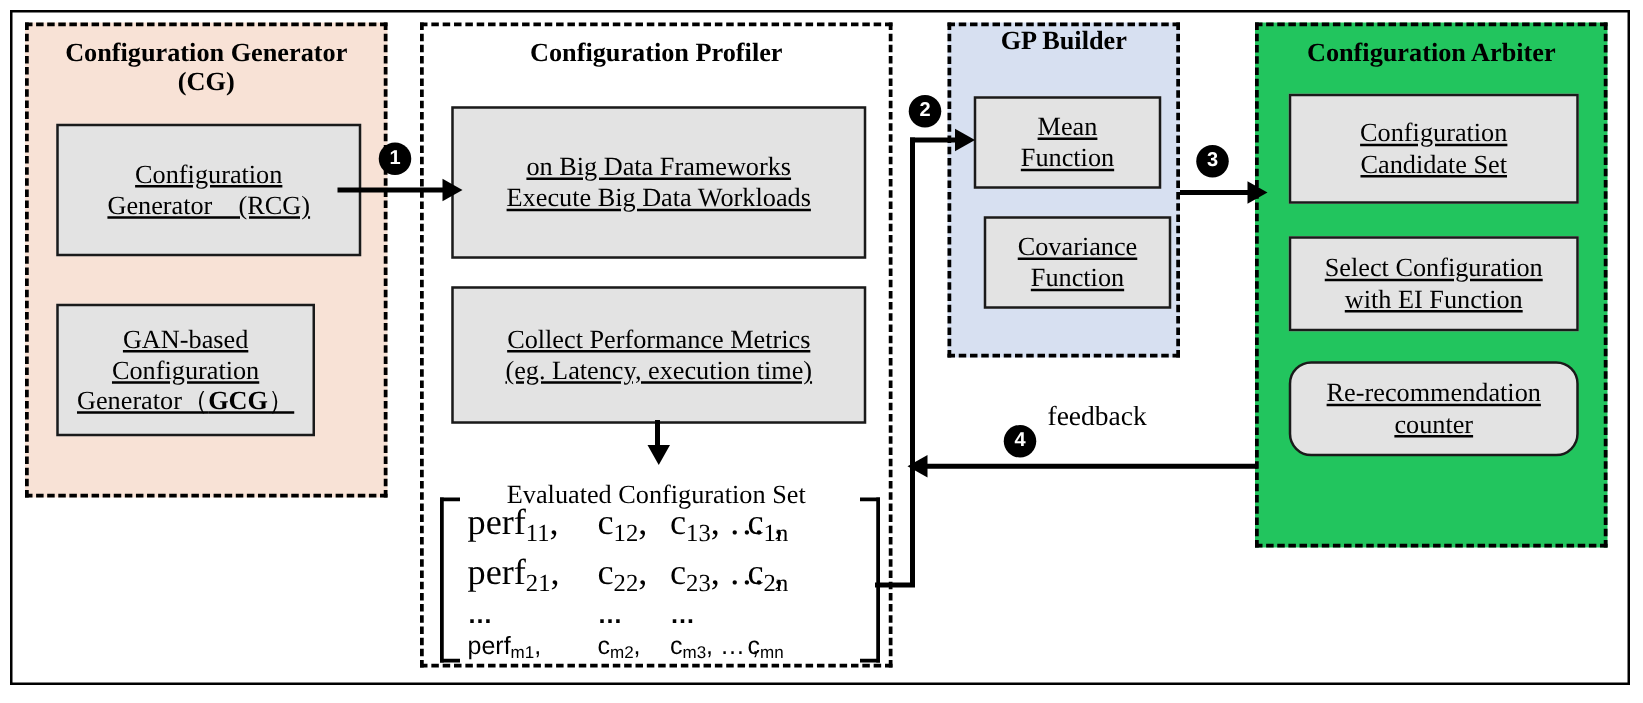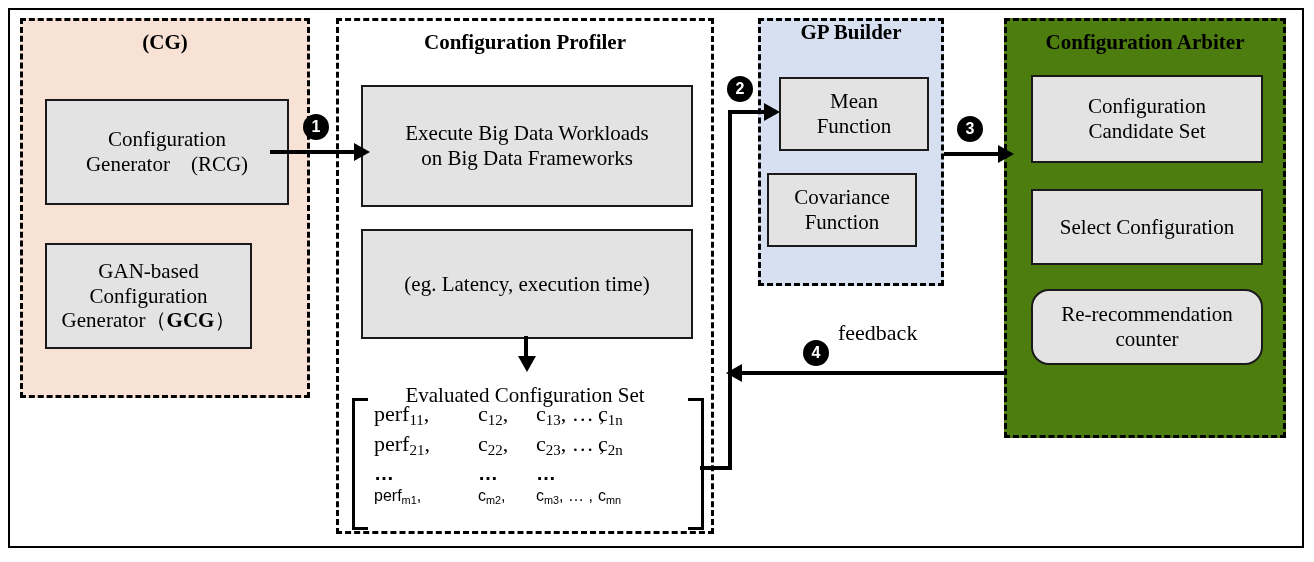--- a/index.html
+++ b/index.html
@@ -11,26 +11,26 @@
   
   .panel{position:absolute;box-sizing:border-box;border:3px dashed #000;}
   .panel .ptitle{
     position:absolute;left:0;right:0;text-align:center;
     font-weight:bold;font-size:21px;color:#000;line-height:1.08;
   }
 
   #panel-cg{left:20px;top:18px;width:290px;height:380px;background:#f8e2d6;}
   #panel-cp{left:336px;top:18px;width:378px;height:516px;background:#ffffff;}
   #panel-gp{left:758px;top:18px;width:186px;height:268px;background:#d7e0f1;}
-  #panel-ca{left:1004px;top:18px;width:282px;height:420px;background:#4d7c0f;}
+  #panel-ca{left:1004px;top:18px;width:282px;height:420px;background:#22c55e;}
 
   
   .gbox{position:absolute;box-sizing:border-box;background:#e3e3e3;border:2.5px solid #1a1a1a;
         display:flex;align-items:center;justify-content:center;text-align:center;
-        font-size:21px;line-height:1.18;color:#000;padding:2px 6px;}
+        font-size:21px;line-height:1.18;color:#000;padding:2px 6px;text-decoration:underline;}
   .gbox span{display:block;}
 
   
   .plain{position:absolute;font-size:21px;color:#000;text-align:center;}
 
   
   .hline{position:absolute;background:#000;height:4px;}
   .vline{position:absolute;background:#000;width:4px;}
   .arrow-r{position:absolute;width:0;height:0;border-top:9px solid transparent;border-bottom:9px solid transparent;border-left:16px solid #000;}
   .arrow-l{position:absolute;width:0;height:0;border-top:9px solid transparent;border-bottom:9px solid transparent;border-right:16px solid #000;}
@@ -42,37 +42,38 @@
          display:flex;align-items:center;justify-content:center;line-height:1;}
 
   .fbk-label{position:absolute;font-size:22px;color:#000;}
 
   
   #matrix{position:absolute;left:352px;top:398px;width:352px;height:132px;}
   .brk{position:absolute;top:0;height:132px;width:16px;box-sizing:border-box;border-top:3px solid #000;border-bottom:3px solid #000;}
   .brk-l{left:0;border-left:3px solid #000;}
   .brk-r{right:0;border-right:3px solid #000;}
   .mrows{position:absolute;left:22px;right:22px;top:2px;}
-  .mrow{display:flex;align-items:baseline;font-size:22px;line-height:1.28;color:#000;white-space:pre;}
+  .mrow{display:flex;align-items:baseline;font-size:29px;line-height:1.28;color:#000;white-space:pre;}
   .mrow .c1{width:104px;}
   .mrow .c2{width:58px;}
   .mrow .c3{width:62px;}
   .mrow .c4{width:54px;}
-  .mrow.sans{font-family:"Liberation Sans",sans-serif;font-size:16px;}
+  .mrow.sans{font-family:"Liberation Sans",sans-serif;font-size:20px;}
   .mrow.dots{font-family:"Liberation Sans",sans-serif;font-size:20px;font-weight:bold;letter-spacing:1px;}
   sub{font-size:0.68em;vertical-align:-0.28em;}
 </style>
 </head>
 <body>
 
 <div id="root">
   <div class="frame"></div>
 
   <div class="panel" id="panel-cg">
     <div class="ptitle" style="top:10px;">
+      <div>Configuration Generator</div>
       <div>(CG)</div>
     </div>
     <div class="gbox" style="left:22px;top:78px;width:244px;height:106px;">
       <span>
         <span>Configuration</span>
         <span>Generator　(RCG)</span>
       </span>
     </div>
     <div class="gbox" style="left:22px;top:222px;width:207px;height:106px;">
       <span>
@@ -82,26 +83,27 @@
       </span>
     </div>
   </div>
 
   <div class="panel" id="panel-cp">
     <div class="ptitle" style="top:10px;">
       <div>Configuration Profiler</div>
     </div>
     <div class="gbox" style="left:22px;top:64px;width:332px;height:122px;">
       <span>
+        <span>on Big Data Frameworks</span>
         <span>Execute Big Data Workloads</span>
-        <span>on Big Data Frameworks</span>
       </span>
     </div>
     <div class="gbox" style="left:22px;top:208px;width:332px;height:110px;">
       <span>
+        <span>Collect Performance Metrics</span>
         <span>(eg. Latency, execution time)</span>
       </span>
     </div>
     <div class="plain" style="left:0;right:0;top:362px;">Evaluated Configuration Set</div>
   </div>
 
   <div class="vline" style="left:524px;top:336px;height:22px;"></div>
   <div class="arrow-d" style="left:518px;top:356px;"></div>
 
   <div id="matrix">
@@ -118,41 +120,42 @@
   <div class="panel" id="panel-gp">
     <div class="ptitle" style="top:0;">
       <div>GP Builder</div>
     </div>
     <div class="gbox" style="left:18px;top:56px;width:150px;height:74px;">
       <span>
         <span>Mean</span>
         <span>Function</span>
       </span>
     </div>
-    <div class="gbox" style="left:6px;top:152px;width:150px;height:74px;">
+    <div class="gbox" style="left:26px;top:152px;width:150px;height:74px;">
       <span>
         <span>Covariance</span>
         <span>Function</span>
       </span>
     </div>
   </div>
 
   <div class="panel" id="panel-ca">
     <div class="ptitle" style="top:10px;">
       <div>Configuration Arbiter</div>
     </div>
     <div class="gbox" style="left:24px;top:54px;width:232px;height:88px;">
       <span>
         <span>Configuration</span>
         <span>Candidate Set</span>
       </span>
     </div>
     <div class="gbox" style="left:24px;top:168px;width:232px;height:76px;">
       <span>
         <span>Select Configuration</span>
+        <span>with EI Function</span>
       </span>
     </div>
     <div class="gbox" style="left:24px;top:268px;width:232px;height:76px;border-radius:18px;">
       <span>
         <span>Re-recommendation</span>
         <span>counter</span>
       </span>
     </div>
   </div>
 

